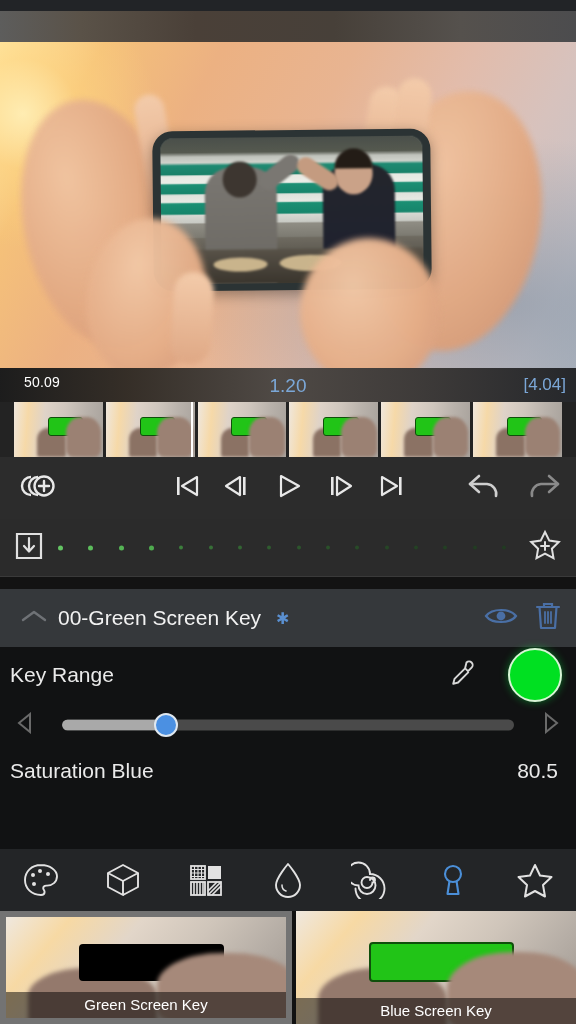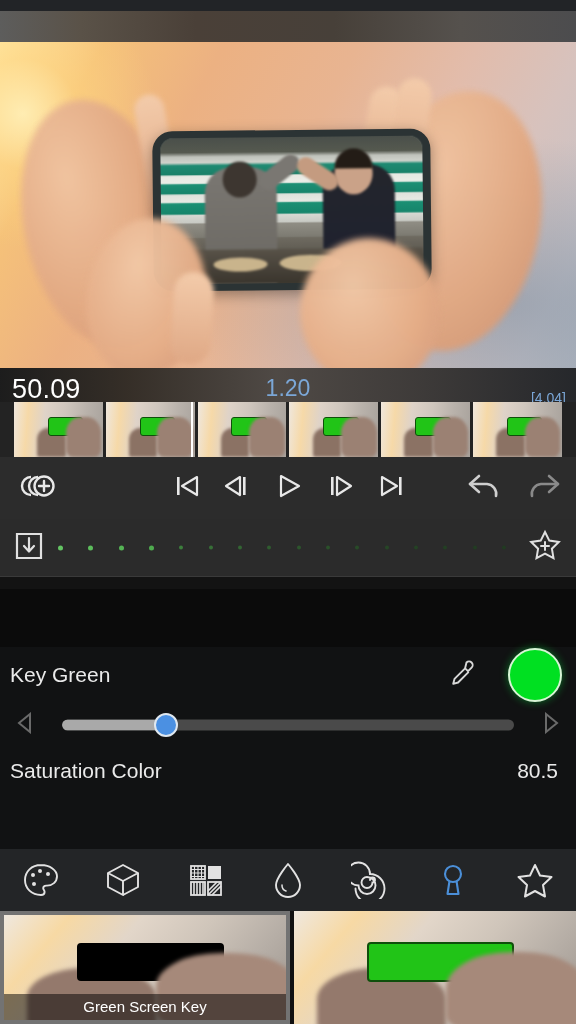--- a/index.html
+++ b/index.html
@@ -73,23 +73,23 @@
   .pB-arm { position:absolute; left:134px; top:28px; width:46px; height:18px; border-radius:10px;
             background:#c49b80; transform:rotate(34deg); filter:blur(1px); }
   .sc-counter { position:absolute; left:0; bottom:0; width:100%; height:34px;
                 background:linear-gradient(180deg,#585248,#3a352d); filter:blur(1px); }
   .sc-plate { position:absolute; bottom:12px; border-radius:50%; background:#c9b48c; filter:blur(1px); }
 
   
   .timebar { position:absolute; top:368px; left:0; width:576px; height:34px;
              background:linear-gradient(90deg, rgba(30,30,30,0.92) 0%, rgba(60,52,44,0.86) 22%,
                          rgba(108,100,94,0.70) 48%, rgba(74,70,68,0.82) 72%, rgba(40,42,46,0.92) 100%); }
-  .tb-left { position:absolute; left:12px; top:6px; font-size:27px; color:#fff; letter-spacing:0.2px; }
-  .tb-mid { position:absolute; left:0; right:0; top:7px; text-align:center; font-size:23px; color:#7ba7d7; }
-  .tb-right { position:absolute; right:10px; top:22px; font-size:14px; color:#7ba7d7; }
+  .tb-left { position:absolute; left:24px; top:6px; font-size:14px; color:#fff; letter-spacing:0.2px; }
+  .tb-mid { position:absolute; left:0; right:0; top:7px; text-align:center; font-size:19px; color:#7ba7d7; }
+  .tb-right { position:absolute; right:10px; top:7px; font-size:17px; color:#7ba7d7; }
 
   
   .filmstrip { position:absolute; top:402px; left:0; width:576px; height:55px; background:#232323;
                display:flex; gap:3px; padding:0 14px; align-items:stretch; overflow:hidden; }
   .frame { position:relative; flex:1 1 0; overflow:hidden;
            background:linear-gradient(95deg,#efe7dd 0%,#f6d9a8 16%,#dfd3c8 34%,#cfc6bd 56%,#b9b2ab 78%,#a8a29c 100%); }
   .frame .fr-green { position:absolute; left:38%; top:28%; width:40%; height:34%;
                      background:#21c417; border:1.5px solid #0e4f0a; border-radius:3px; }
   .frame .fr-hand { position:absolute; right:2%; bottom:0; width:40%; height:72%;
                     border-radius:40% 40% 18% 18%; background:#9b8173; filter:blur(1.5px); }
@@ -163,21 +163,21 @@
   .preset .pgreen { position:absolute; left:26%; top:27%; width:52%; height:36%;
                     background:#21c417; border:2px solid #0f4f0b; border-radius:4px; }
   .preset.selected .pgreen { background:#000; border-color:#000; }
   .preset .phand { position:absolute; right:-4%; bottom:-6%; width:50%; height:70%;
                    border-radius:46% 46% 20% 20%; background:#a6897a; filter:blur(2px); }
   .preset .phand2 { position:absolute; left:8%; bottom:-10%; width:46%; height:60%;
                     border-radius:46% 46% 16% 16%; background:#94796c; filter:blur(2px); }
   .preset .plabel { position:absolute; left:0; right:0; bottom:0; height:26px; line-height:26px;
                     text-align:center; font-size:15px; color:#fff;
                     background:rgba(0,0,0,0.5); white-space:nowrap; overflow:hidden; }
-  .preset.selected { border:4px solid #737373; }
+  .preset.selected { border:6px solid #737373; }
 </style>
 </head>
 <body>
 
 <div id="app">
 
   <div class="topbar"></div>
   <div class="topbar2"></div>
 
   <div class="preview">
@@ -335,25 +335,48 @@
     <span class="kf-star">
       <svg width="34" height="34" viewBox="0 0 34 34">
         <path d="M17 3 L21.3 11.6 L30.8 13 L23.9 19.7 L25.5 29.2 L17 24.7 L8.5 29.2 L10.1 19.7 L3.2 13 L12.7 11.6 Z" fill="none" stroke="#e0e0e0" stroke-width="2"></path>
         <path d="M17 13 V21 M13 17 H21" stroke="#e0e0e0" stroke-width="2" stroke-linecap="round"></path>
       </svg>
     </span>
   </div>
 
   <div class="gap"></div>
 
+  <div class="fxhead">
+    <span class="fx-chev">
+      <svg width="28" height="18" viewBox="0 0 28 18">
+        <path d="M3 13 L14 5 L25 13" fill="none" stroke="#6f7276" stroke-width="2.4" stroke-linecap="round" stroke-linejoin="round"></path>
+      </svg>
+    </span>
+    <span class="fx-title">00-Green Screen Key</span>
+    <span class="fx-star">✱</span>
+    <span class="fx-eye">
+      <svg width="34" height="24" viewBox="0 0 34 24">
+        <path d="M2 12 C8 4, 26 4, 32 12 C26 20, 8 20, 2 12 Z" fill="none" stroke="#4a6fa5" stroke-width="2.2"></path>
+        <circle cx="17" cy="12" r="4.4" fill="#4a6fa5"></circle>
+      </svg>
+    </span>
+    <span class="fx-trash">
+      <svg width="28" height="32" viewBox="0 0 28 32">
+        <path d="M3 7 H25" stroke="#4a6fa5" stroke-width="2.2" stroke-linecap="round"></path>
+        <path d="M10 7 V4 H18 V7" fill="none" stroke="#4a6fa5" stroke-width="2.2"></path>
+        <path d="M5.5 7 L7 28 H21 L22.5 7" fill="none" stroke="#4a6fa5" stroke-width="2.2" stroke-linejoin="round"></path>
+        <path d="M11 12 V23 M14 12 V23 M17 12 V23" stroke="#4a6fa5" stroke-width="1.8" stroke-linecap="round"></path>
+      </svg>
+    </span>
+  </div>
 
   <div class="params">
 
     <div class="prow">
-      <span class="plabel">Key Green</span>
+      <span class="plabel">Key Range</span>
       <span class="eyedrop">
         <svg width="30" height="30" viewBox="0 0 30 30">
           <path d="M18.5 4.5 a3.6 3.6 0 0 1 5.1 5.1 L20 13.2 l-2.9-2.9 Z" fill="none" stroke="#d8d8d8" stroke-width="1.9"></path>
           <path d="M17.1 10.3 L6.5 20.9 L5.2 25.8 L10.1 24.5 L20.7 13.9" fill="none" stroke="#d8d8d8" stroke-width="1.9" stroke-linejoin="round"></path>
         </svg>
       </span>
       <span class="swatch" id="key-swatch" style="background: rgb(0, 224, 33);"></span>
     </div>
 
 
@@ -368,21 +391,21 @@
       </div>
       <span class="thumb" id="hue-thumb" style="left: 165.96px;"></span>
       <span class="sl-right">
         <svg width="18" height="22" viewBox="0 0 18 22">
           <path d="M4 2 L15 11 L4 20 Z" fill="none" stroke="#6a6a6a" stroke-width="2"></path>
         </svg>
       </span>
     </div>
 
     <div class="prow" style="height:48px">
-      <span class="plabel">Saturation Color</span>
+      <span class="plabel">Saturation Blue</span>
       <span class="pval">80.5</span>
     </div>
   </div>
 
   <div class="toolbar">
     <div class="tool">
       <svg width="38" height="38" viewBox="0 0 38 38">
         <path d="M19 4 C9.6 4 3 10.6 3 19 c0 8.4 6.6 15 16 15 c2.6 0 3.6-1.5 3.6-3 c0-1.5-1.4-2.3-1.4-3.8
                  c0-1.5 1.2-2.6 3-2.6 H25 c5.3 0 10-3.5 10-9.3 C35 9.3 28.1 4 19 4 Z" fill="none" stroke="#e2e2e2" stroke-width="1.9"></path>
         <circle cx="11" cy="14" r="2" fill="#e2e2e2"></circle>
@@ -440,16 +463,17 @@
       <div class="phand2"></div>
       <div class="pgreen"></div>
       <div class="phand"></div>
       <div class="plabel">Green Screen Key</div>
     </div>
     <div class="preset">
       <div class="pthumb"></div>
       <div class="phand2"></div>
       <div class="pgreen"></div>
       <div class="phand"></div>
+      <div class="plabel">Blue Screen Key</div>
     </div>
   </div>
 
 </div>
 
 </body></html>

